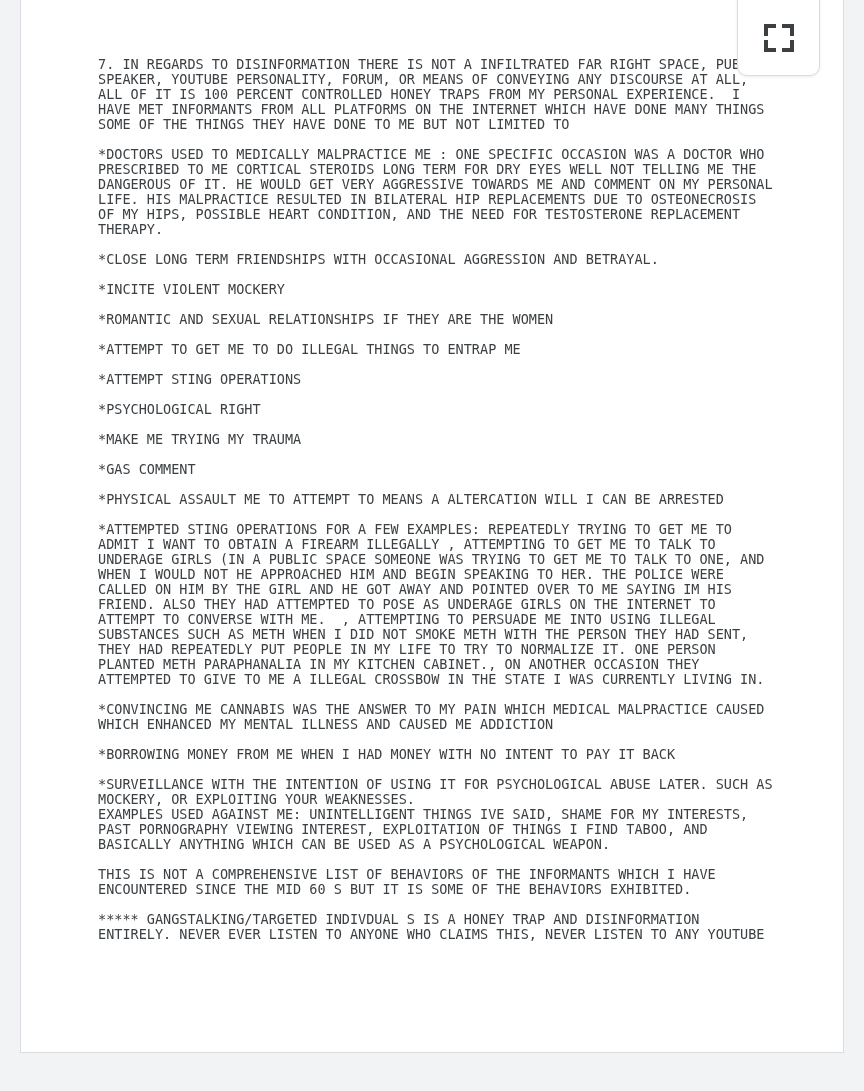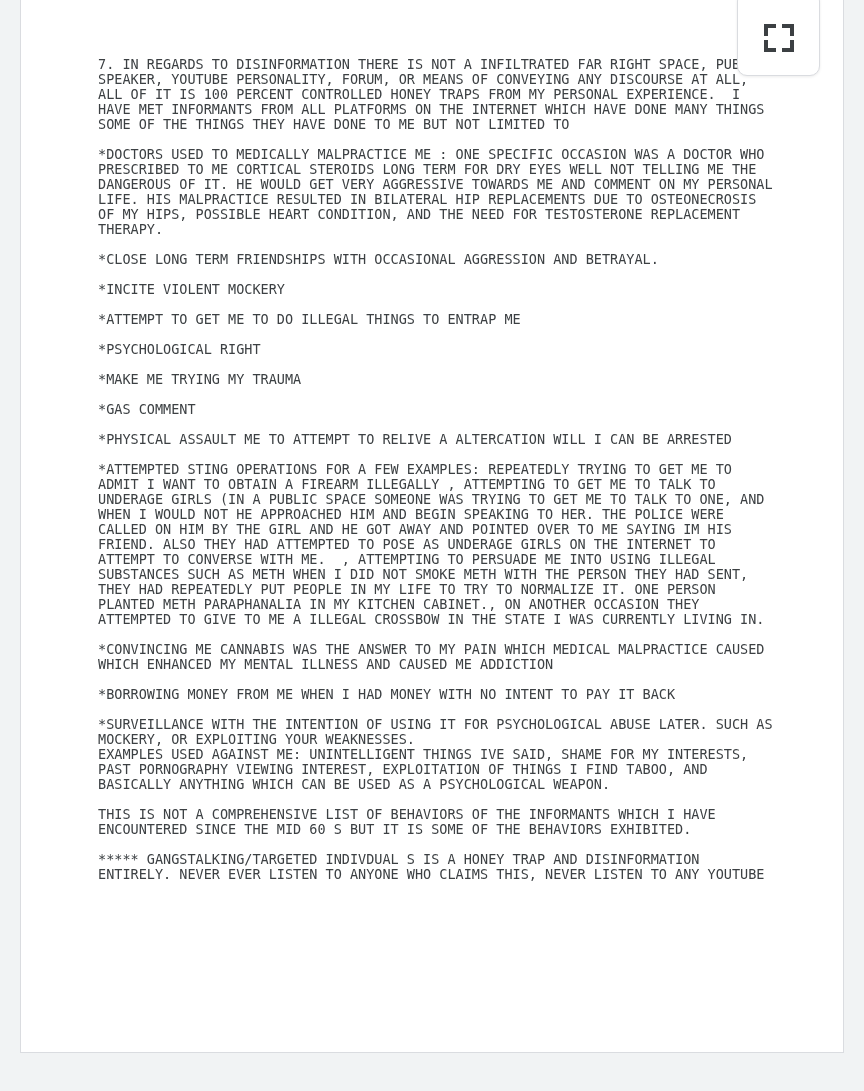--- a/index.html
+++ b/index.html
@@ -69,25 +69,27 @@
 HAVE MET INFORMANTS FROM ALL PLATFORMS ON THE INTERNET WHICH HAVE DONE MANY THINGS
 SOME OF THE THINGS THEY HAVE DONE TO ME BUT NOT LIMITED TO</p>
     <p>*DOCTORS USED TO MEDICALLY MALPRACTICE ME : ONE SPECIFIC OCCASION WAS A DOCTOR WHO
 PRESCRIBED TO ME CORTICAL STEROIDS LONG TERM FOR DRY EYES WELL NOT TELLING ME THE
 DANGEROUS OF IT. HE WOULD GET VERY AGGRESSIVE TOWARDS ME AND COMMENT ON MY PERSONAL
 LIFE. HIS MALPRACTICE RESULTED IN BILATERAL HIP REPLACEMENTS DUE TO OSTEONECROSIS
 OF MY HIPS, POSSIBLE HEART CONDITION, AND THE NEED FOR TESTOSTERONE REPLACEMENT
 THERAPY.</p>
     <p>*CLOSE LONG TERM FRIENDSHIPS WITH OCCASIONAL AGGRESSION AND BETRAYAL.</p>
     <p>*INCITE VIOLENT MOCKERY</p>
+    <p>*ROMANTIC AND SEXUAL RELATIONSHIPS IF THEY ARE THE WOMEN</p>
     <p>*ATTEMPT TO GET ME TO DO ILLEGAL THINGS TO ENTRAP ME</p>
+    <p>*ATTEMPT STING OPERATIONS</p>
     <p>*PSYCHOLOGICAL RIGHT</p>
     <p>*MAKE ME TRYING MY TRAUMA</p>
     <p>*GAS COMMENT</p>
-    <p>*PHYSICAL ASSAULT ME TO ATTEMPT TO RELIVE A ALTERCATION WILL I CAN BE ARRESTED</p>
+    <p>*PHYSICAL ASSAULT ME TO ATTEMPT TO MEANS A ALTERCATION WILL I CAN BE ARRESTED</p>
     <p>*ATTEMPTED STING OPERATIONS FOR A FEW EXAMPLES: REPEATEDLY TRYING TO GET ME TO
 ADMIT I WANT TO OBTAIN A FIREARM ILLEGALLY , ATTEMPTING TO GET ME TO TALK TO
 UNDERAGE GIRLS (IN A PUBLIC SPACE SOMEONE WAS TRYING TO GET ME TO TALK TO ONE, AND
 WHEN I WOULD NOT HE APPROACHED HIM AND BEGIN SPEAKING TO HER. THE POLICE WERE
 CALLED ON HIM BY THE GIRL AND HE GOT AWAY AND POINTED OVER TO ME SAYING IM HIS
 FRIEND. ALSO THEY HAD ATTEMPTED TO POSE AS UNDERAGE GIRLS ON THE INTERNET TO
 ATTEMPT TO CONVERSE WITH ME.  , ATTEMPTING TO PERSUADE ME INTO USING ILLEGAL
 SUBSTANCES SUCH AS METH WHEN I DID NOT SMOKE METH WITH THE PERSON THEY HAD SENT,
 THEY HAD REPEATEDLY PUT PEOPLE IN MY LIFE TO TRY TO NORMALIZE IT. ONE PERSON
 PLANTED METH PARAPHANALIA IN MY KITCHEN CABINET., ON ANOTHER OCCASION THEY

